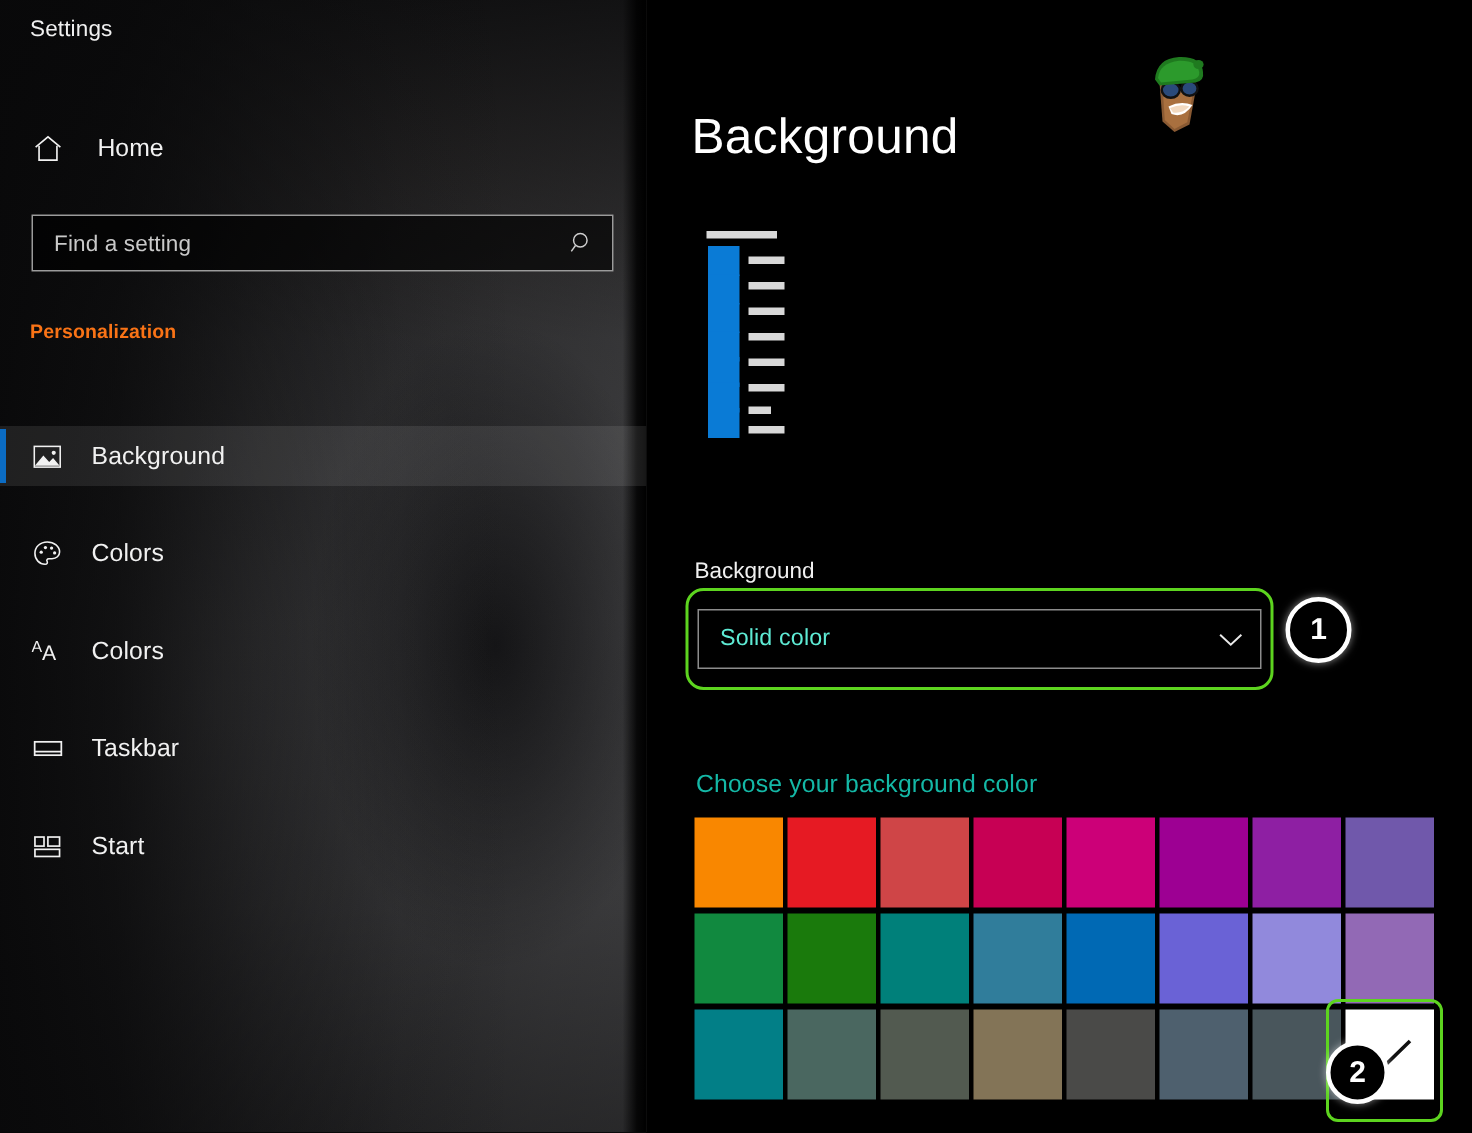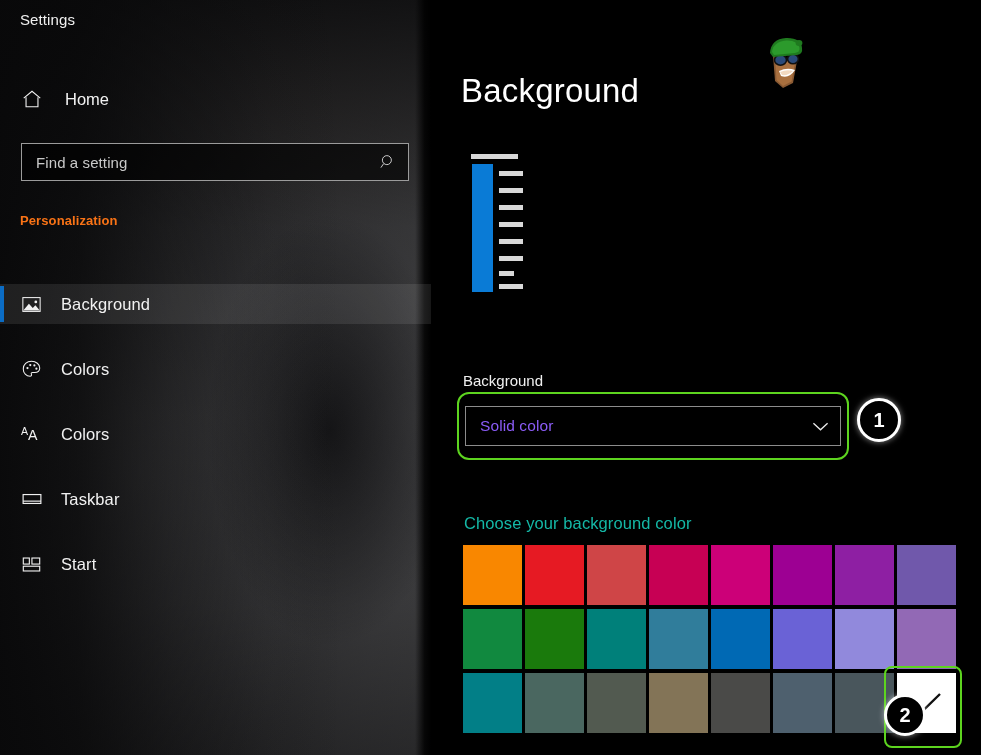--- a/index.html
+++ b/index.html
@@ -201,21 +201,21 @@
     position: absolute;
     left: 34px; top: 406px;
     width: 376px; height: 40px;
     background: #000000;
     border: 1px solid #8c8c8c;
     display: flex; align-items: center;
   }
   #bg-dropdown .dd-value {
     flex: 1;
     font-size: 15.5px;
-    color: #8b5cf6;
+    color: #5eead4;
     padding-left: 14px;
     letter-spacing: 0.1px;
   }
   #bg-dropdown .dd-chevron {
     width: 40px;
     display: flex; align-items: center; justify-content: center;
   }
 
   .marker {
     position: absolute;

